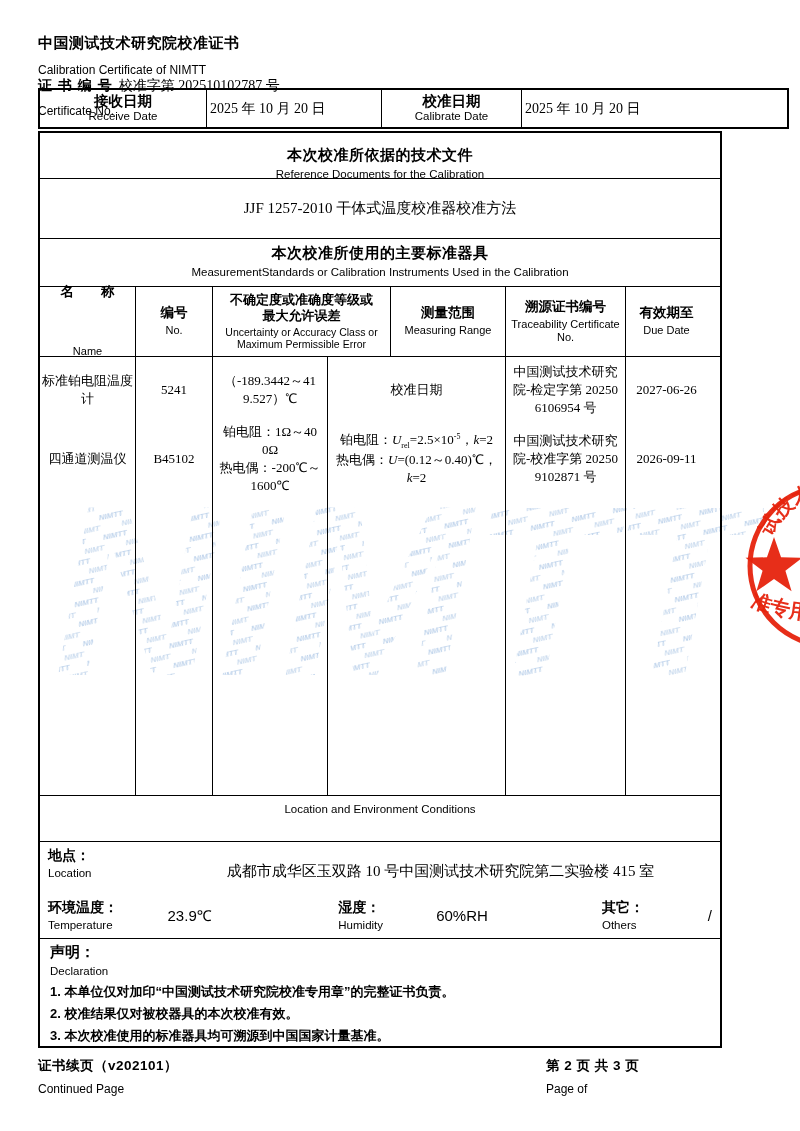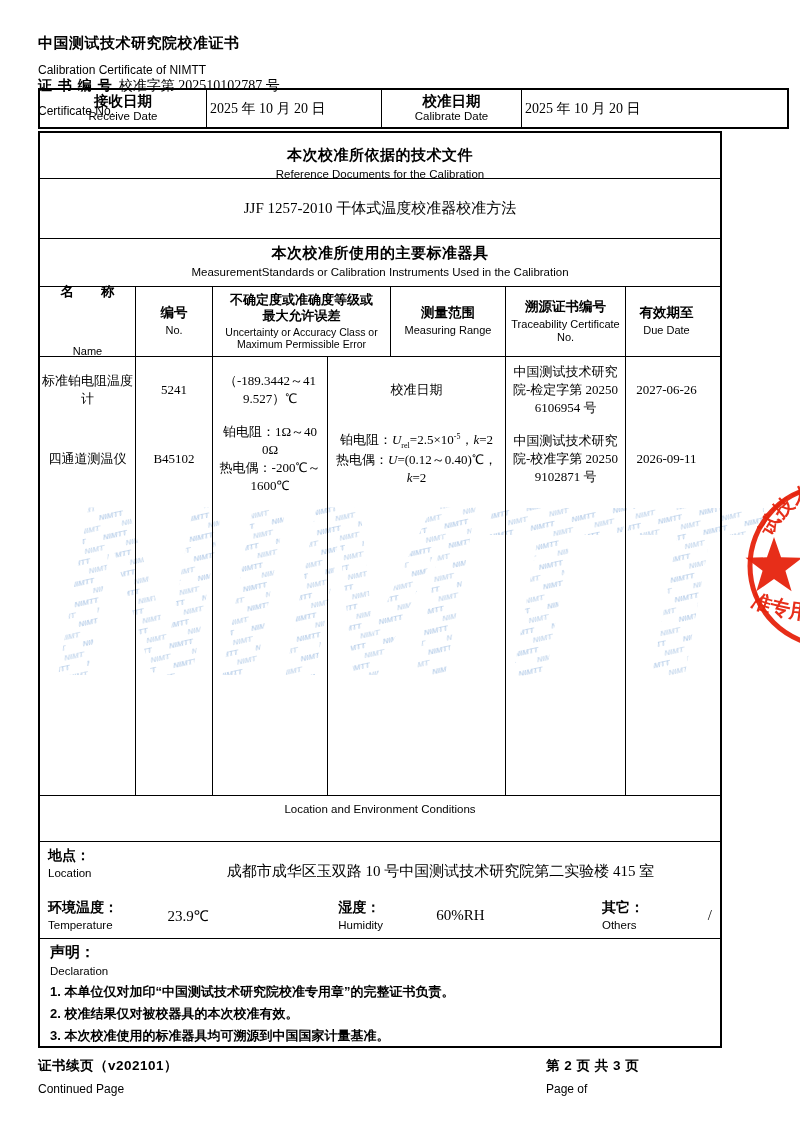--- a/index.html
+++ b/index.html
@@ -70,21 +70,21 @@
   .locRows { height:97px; border-bottom:1.5px solid #000; padding:5px 8px; }
   .lrow { display:flex;gap:21px; }
   .lbl2 .z { font-size:14px; font-weight:bold; }
   .lbl2 .e { font-size:11.5px; margin-top:2px; }
   .rowA { min-height:48px; }
   .rowA .lbl2 { width:100px; }
   .rowA .val { flex:1; display:flex; align-items:center; justify-content:center; font-family:"Liberation Serif", serif; font-size:15px; }
   .rowB { margin-top:4px; }
   .rowB .lbl2 { width:100px; }
   .rowB .lbl2b { width:78px; }
-  .envval { display:flex; align-items:center; font-family:Liberation Serif, serif; font-size:15px; }
+  .envval { display:flex; align-items:center; font-family:Liberation Sans, sans-serif; font-size:15px; }
   .ev1 { width:152px; } .ev2 { width:147px; } .ev3 { flex:1; padding-left:8px; }
 
   
   .decl { height:107px; padding:4px 10px; }
   .decl .z { font-size:15px; font-weight:bold; }
   .decl .e { font-size:11.5px; margin:3px 0 4px; }
   .decl .item { font-size:13px; font-weight:600; line-height:1.68; }
 
   
   .foot { position:absolute; top:1057px; left:38px; width:724px; display:flex; }

